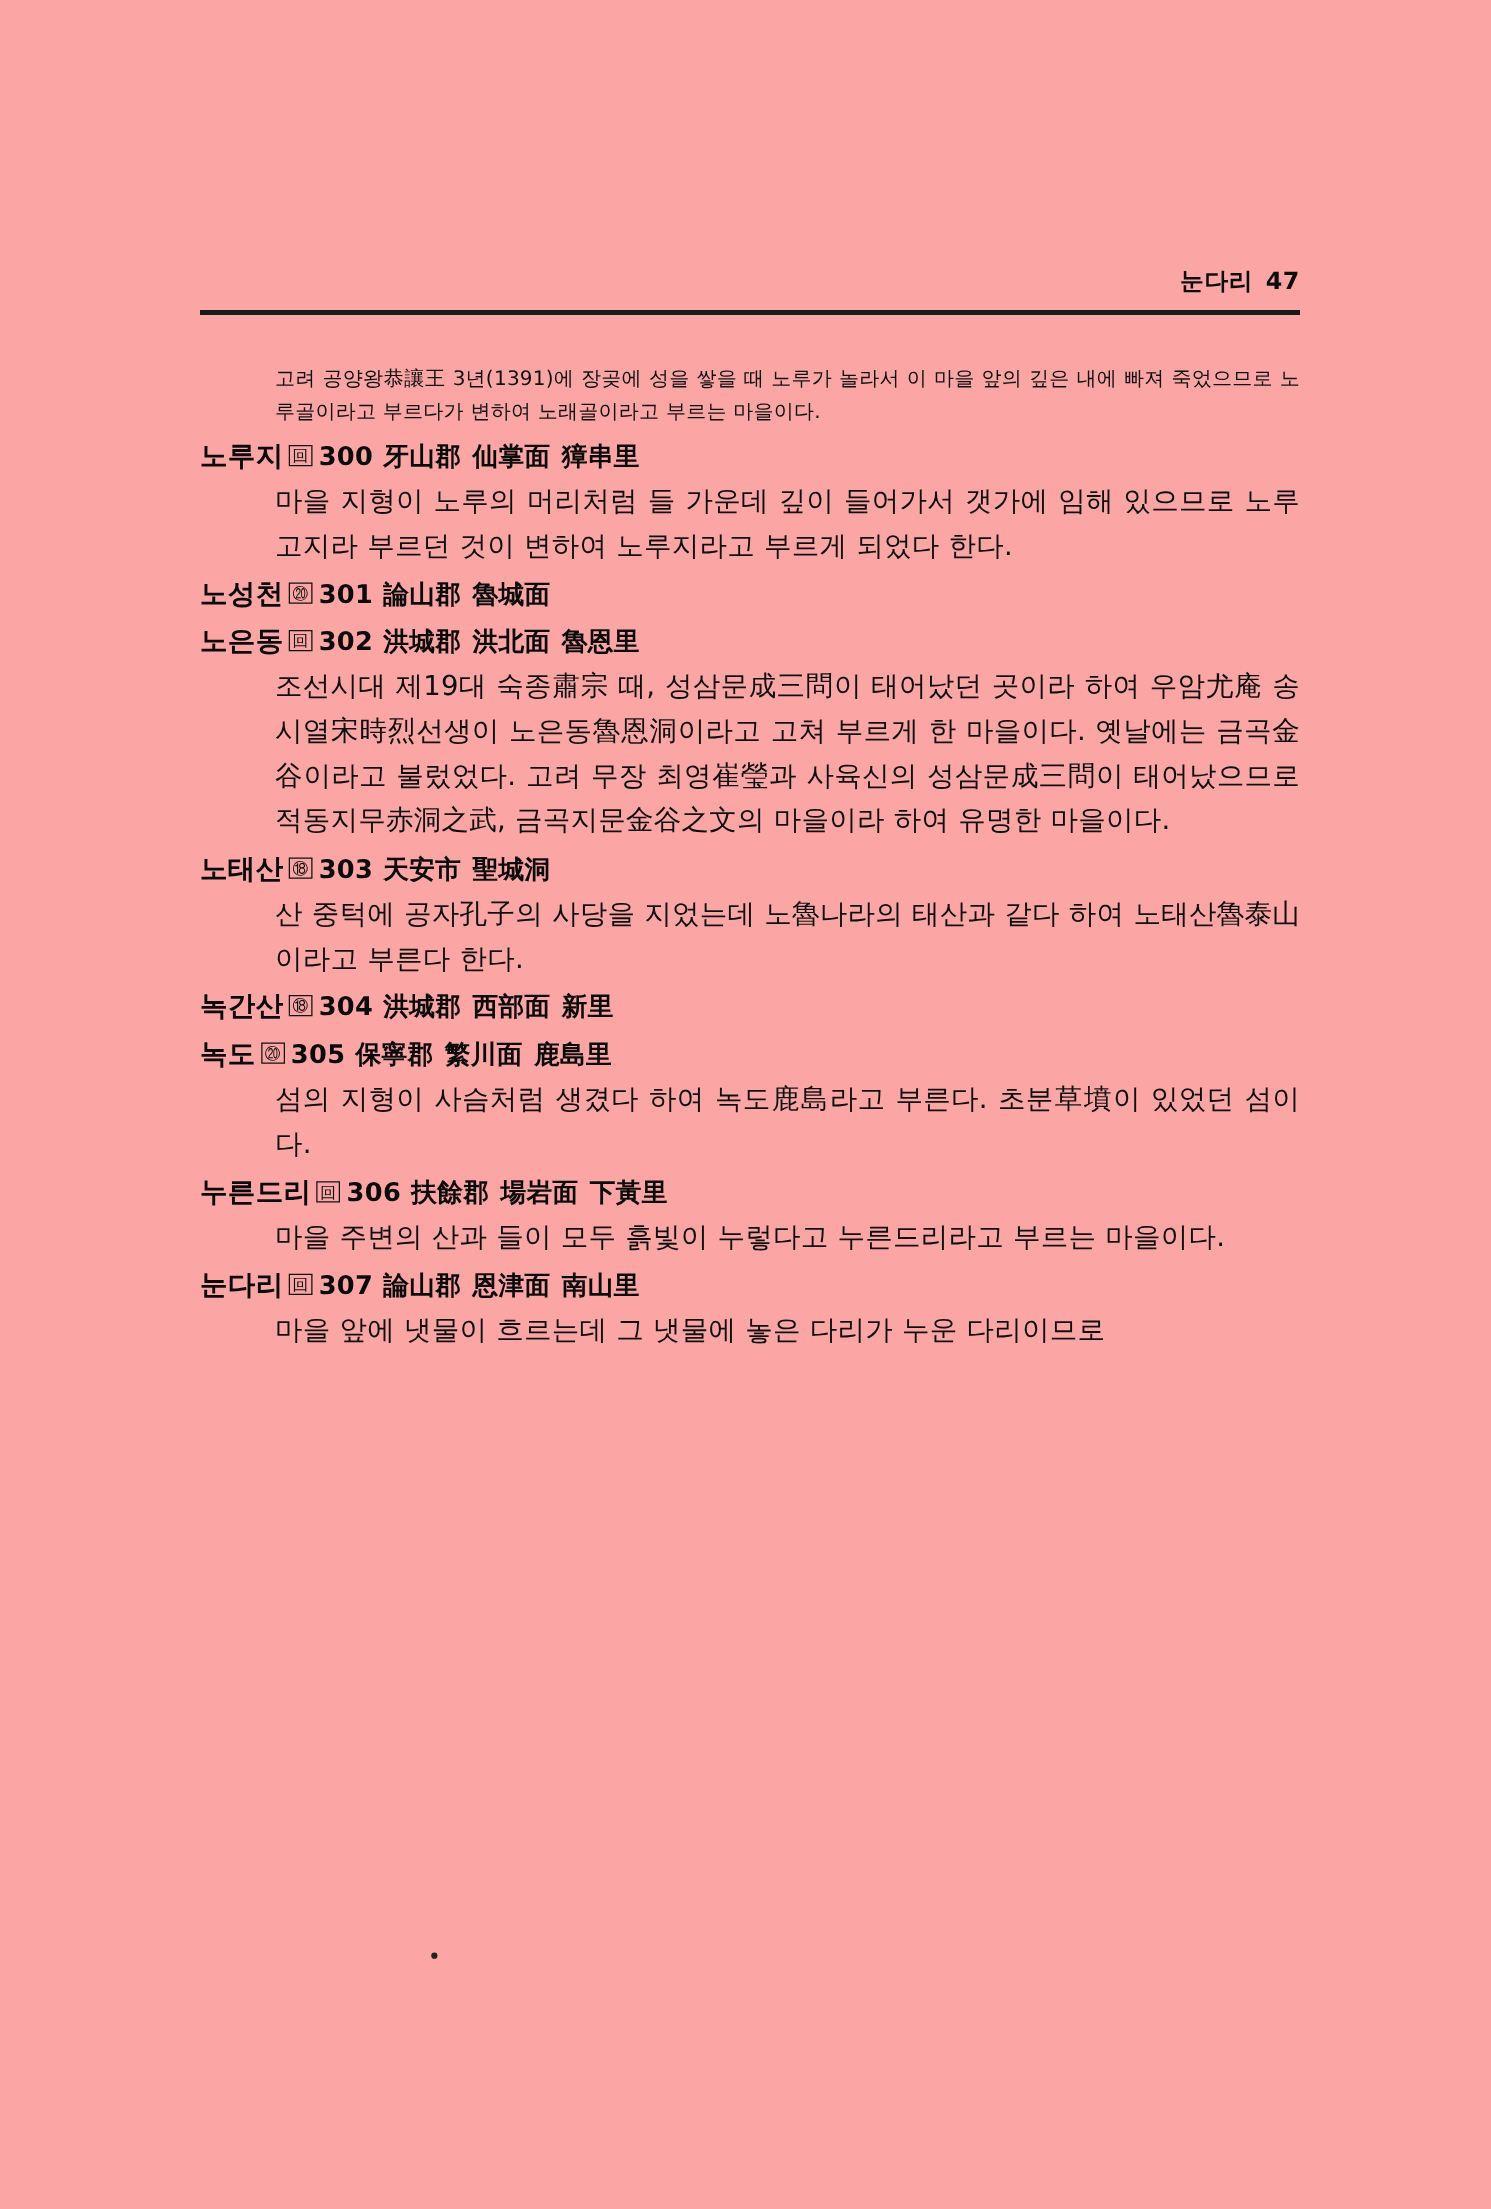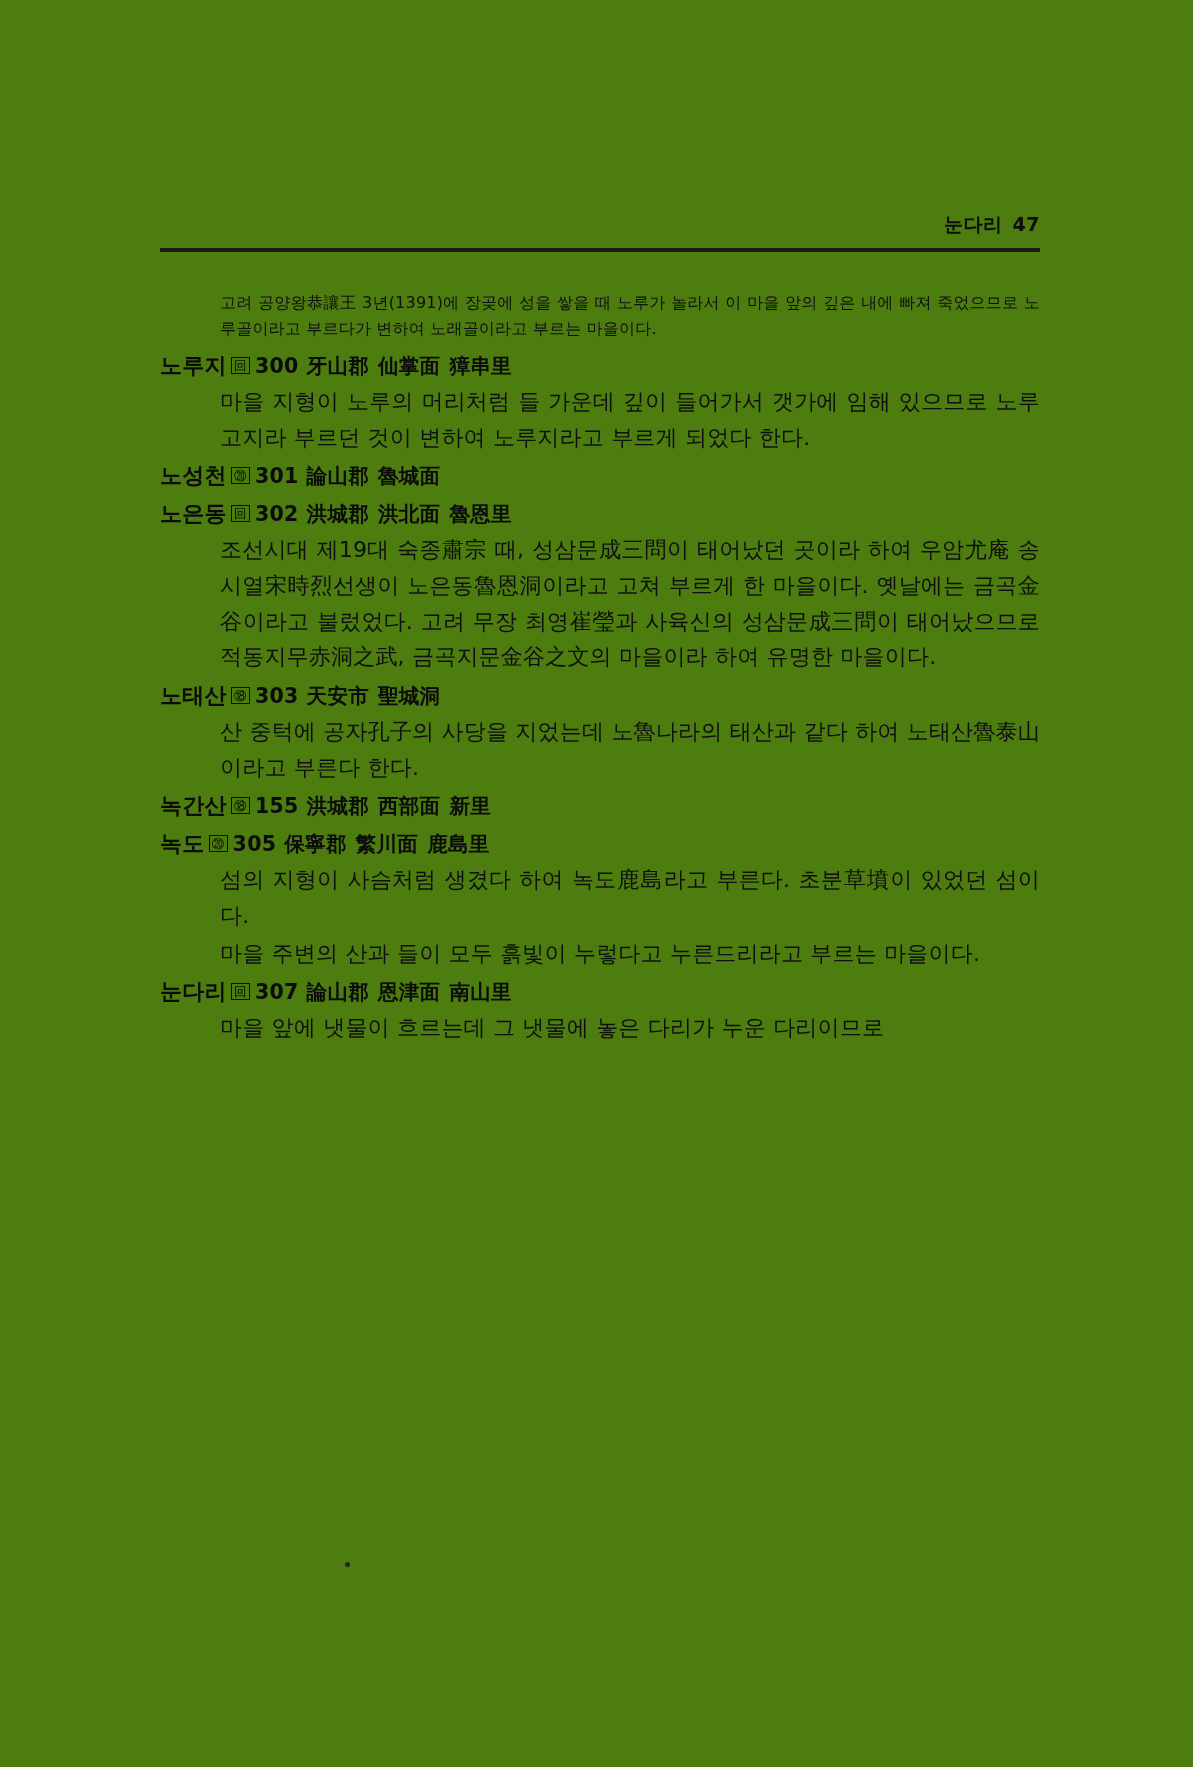--- a/index.html
+++ b/index.html
@@ -13,21 +13,21 @@
     font-family: "DejaVu Sans", "Liberation Sans", sans-serif;
     color: #111;
     position: relative;
     overflow: hidden;
   }
   .page {
     position: absolute;
     left: 0; top: 0;
     width: 1193px;
     height: 1767px;
-    background: #4d7c0f;
+    background: #fca5a5;
   }
   .header {
     position: absolute;
     left: 160px;
     top: 212px;
     width: 880px;
     text-align: right;
     font-size: 19px;
     font-weight: bold;
     letter-spacing: 0.5px;
@@ -155,32 +155,35 @@
 
     <div class="entry">
       <div class="headword-line">
         <span class="headword">노태산</span><span class="marker">⑱</span><span class="num">303</span><span class="loc"><span>天安市</span><span>聖城洞</span></span>
       </div>
       <div class="body-para">산 중턱에 공자孔子의 사당을 지었는데 노魯나라의 태산과 같다 하여 노태산魯泰山이라고 부른다 한다.</div>
     </div>
 
     <div class="entry">
       <div class="headword-line">
-        <span class="headword">녹간산</span><span class="marker">⑱</span><span class="num">155</span><span class="loc"><span>洪城郡</span><span>西部面</span><span>新里</span></span>
+        <span class="headword">녹간산</span><span class="marker">⑱</span><span class="num">304</span><span class="loc"><span>洪城郡</span><span>西部面</span><span>新里</span></span>
       </div>
     </div>
 
     <div class="entry">
       <div class="headword-line">
         <span class="headword">녹도</span><span class="marker">⑳</span><span class="num">305</span><span class="loc"><span>保寧郡</span><span>繁川面</span><span>鹿島里</span></span>
       </div>
       <div class="body-para">섬의 지형이 사슴처럼 생겼다 하여 녹도鹿島라고 부른다. 초분草墳이 있었던 섬이다.</div>
     </div>
 
     <div class="entry">
+      <div class="headword-line">
+        <span class="headword">누른드리</span><span class="marker">回</span><span class="num">306</span><span class="loc"><span>扶餘郡</span><span>場岩面</span><span>下黃里</span></span>
+      </div>
       <div class="body-para">마을 주변의 산과 들이 모두 흙빛이 누렇다고 누른드리라고 부르는 마을이다.</div>
     </div>
 
     <div class="entry">
       <div class="headword-line">
         <span class="headword">눈다리</span><span class="marker">回</span><span class="num">307</span><span class="loc"><span>論山郡</span><span>恩津面</span><span>南山里</span></span>
       </div>
       <div class="body-para">마을 앞에 냇물이 흐르는데 그 냇물에 놓은 다리가 누운 다리이므로</div>
     </div>
 

